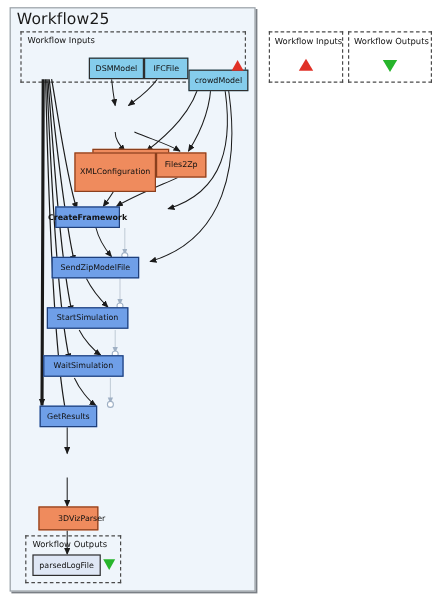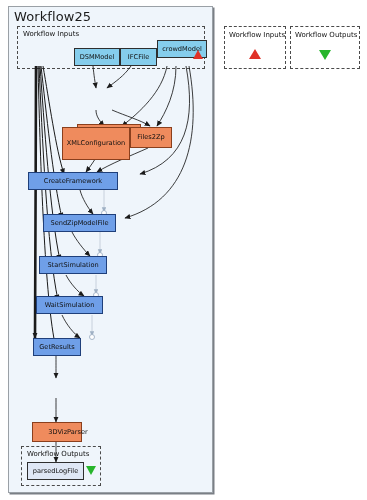--- a/index.html
+++ b/index.html
@@ -121,37 +121,37 @@
       <circle cx="92" cy="337" r="2.5"></circle>
     </g>
   </svg>
 
   <div class="node n-port" style="left:74px;top:48px;width:46px;height:18px;">
     <span>DSMModel</span>
   </div>
   <div class="node n-port" style="left:120px;top:48px;width:37px;height:18px;align-items:center;">
     <span>IFCFile</span>
   </div>
-  <div class="node n-port" style="left:157px;top:40px;width:50px;height:18px;">
+  <div class="node n-port" style="left:157px;top:58px;width:50px;height:18px;">
     <span>crowdModel</span>
   </div>
   <div class="tri tri-up-s" style="left:193px;top:50px;"></div>
 
   <div class="node n-proc" style="left:77px;top:88px;width:64px;height:21px;margin-top:36px;">
     <span>IFC2CDpp</span>
   </div>
 
   <div class="node n-proc" style="left:62px;top:127px;width:68px;height:33px;">
     <span>XMLConfiguration</span>
   </div>
   <div class="node n-proc" style="left:130px;top:127px;width:42px;height:21px;">
     <span>Files2Zp</span>
   </div>
 
-  <div class="node n-blue" style="left:28px;top:172px;width:90px;height:18px;">
+  <div class="node n-blue" style="left:46px;top:172px;width:54px;height:18px;font-weight:bold;">
     <span>CreateFramework</span>
   </div>
   <div class="node n-blue" style="left:43px;top:214px;width:73px;height:18px;">
     <span>SendZipModelFile</span>
   </div>
   <div class="node n-blue" style="left:39px;top:256px;width:68px;height:18px;">
     <span>StartSimulation</span>
   </div>
   <div class="node n-blue" style="left:36px;top:296px;width:67px;height:18px;">
     <span>WaitSimulation</span>

